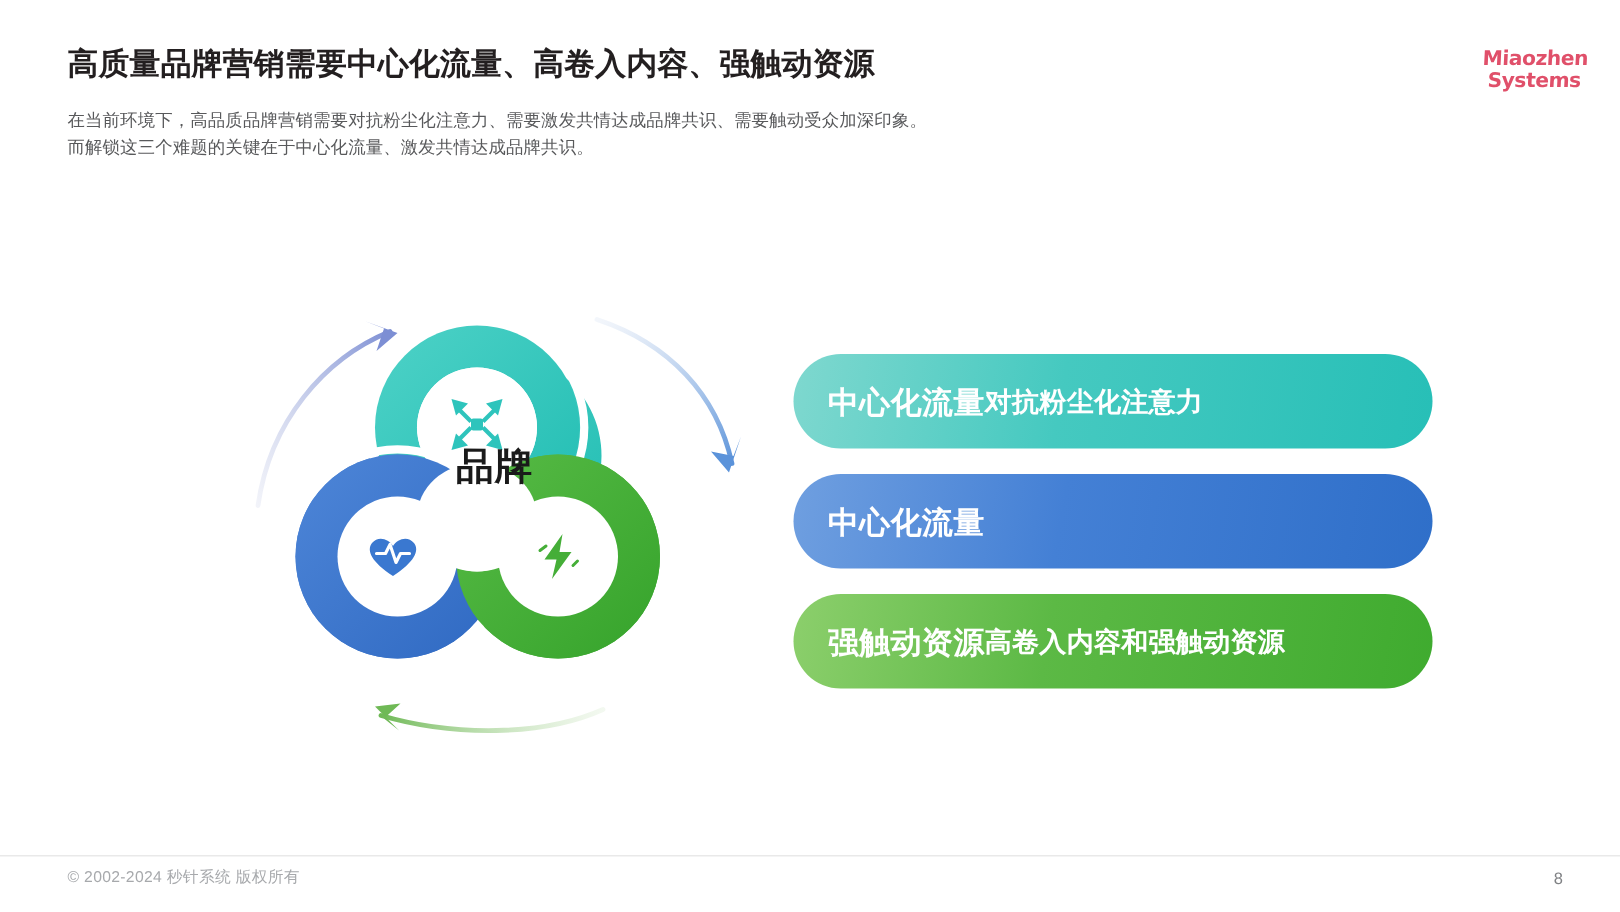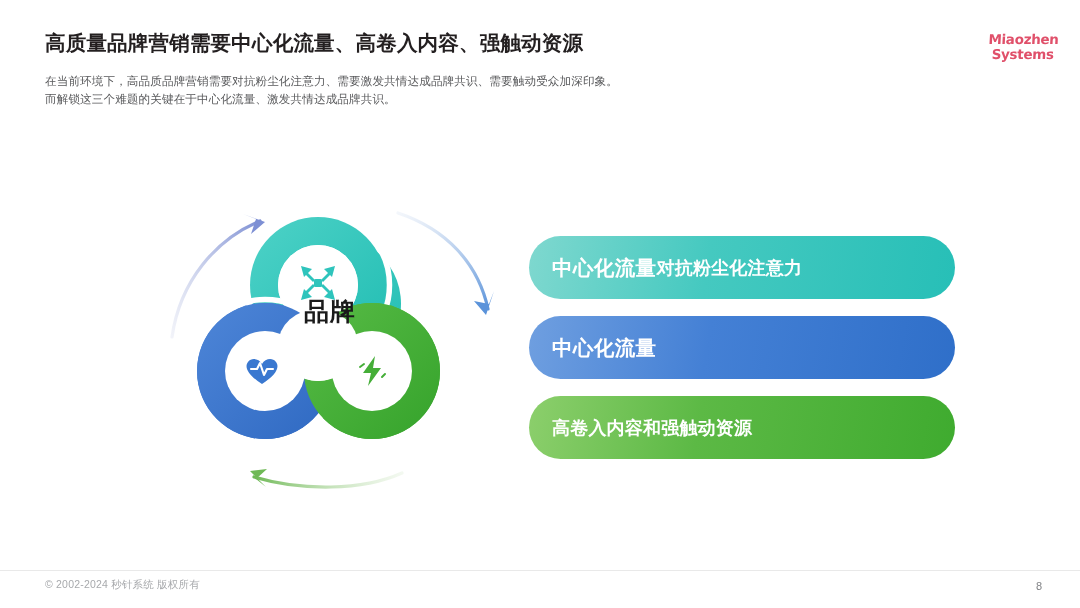--- a/index.html
+++ b/index.html
@@ -294,20 +294,21 @@
 
   <div class="bars">
     <div class="bar bar-teal">
       <span class="bar-text bar-strong">中心化流量</span>
         <span class="bar-text bar-sub">对抗粉尘化注意力</span>
     </div>
     <div class="bar bar-blue">
       <span class="bar-text bar-strong">中心化流量</span>
     </div>
     <div class="bar bar-green">
+      <span class="bar-text bar-strong">强触动资源</span>
         <span class="bar-text bar-sub">高卷入内容和强触动资源</span>
     </div>
   </div>
 
   <div class="footer-rule"></div>
   <div class="footer-copy">© 2002-2024 秒针系统 版权所有</div>
   <div class="footer-page">8</div>
 
 </div>
 

